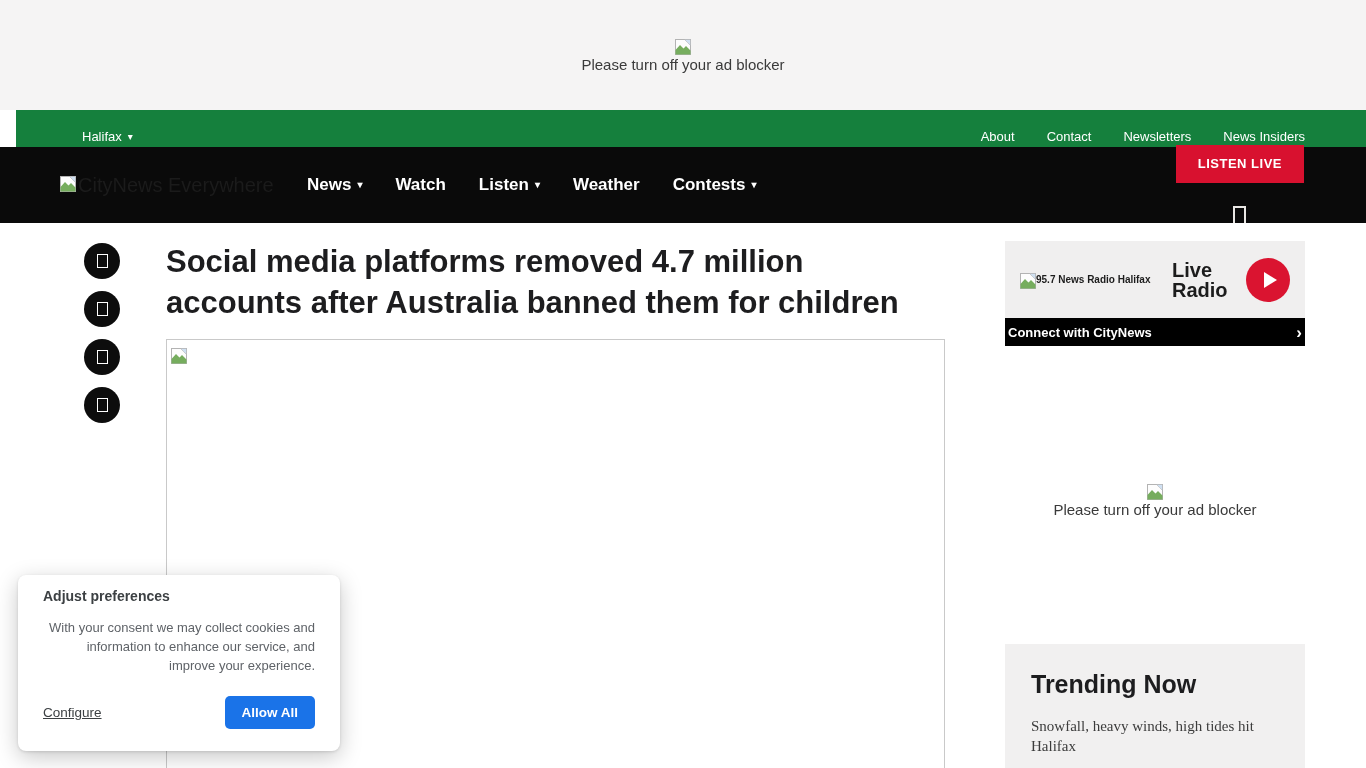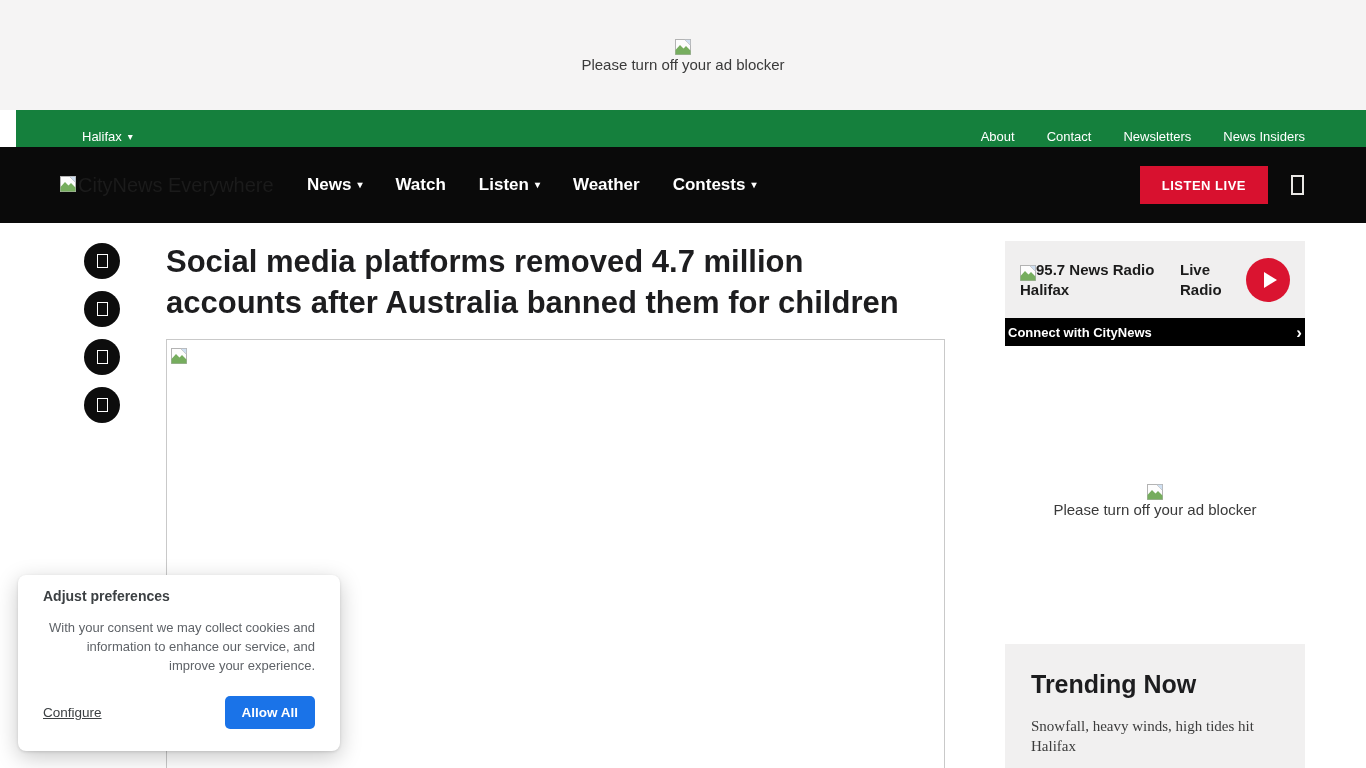--- a/index.html
+++ b/index.html
@@ -20,21 +20,21 @@
   .caret { font-size:10px; line-height:1; color:#fff; }
   .utility .links { margin-left:auto; display:flex; gap:32px; }
   .utility .links span { cursor:pointer; }
 
   
   .main-header { height:76px; background:#0a0a0a; display:flex; align-items:center; padding:0 62px 0 60px; }
   .logo { display:flex; align-items:flex-start; gap:2px; width:214px; cursor:pointer; }
   .logo .alt { color:#1b1b1b; font-size:20px; line-height:20px; }
   .main-nav { display:flex; align-items:center; gap:33px; margin-left:33px; }
   .nav-item { display:flex; align-items:center; gap:6px; color:#fff; font-weight:bold; font-size:17px; cursor:pointer; }
-  .header-right { margin-left:auto; display:flex; align-items:center; gap:23px; }
+  .header-right { margin-left:auto; display:flex; align-items:center; gap:23px;flex-direction:column; }
   .listen-live { background:#d8112f; color:#fff; border:none; font-family:inherit; font-weight:bold;
     font-size:13px; letter-spacing:.5px; padding:0 22px; height:38px; cursor:pointer; }
   .tofu { display:inline-block; border:2px solid #e9e7e4; background:transparent; }
   .tofu.search { width:13px; height:20px; }
   .tofu.share { width:11px; height:14px; border-width:1.5px; border-color:#fff; }
 
   
   .content { position:relative; height:546px; background:#fff; }
 
   .share-col { position:absolute; left:84px; top:20px; display:flex; flex-direction:column; gap:12px; }
@@ -42,22 +42,22 @@
     align-items:center; justify-content:center; cursor:pointer; }
 
   .article { position:absolute; left:166px; top:0; width:779px; }
   .article h1 { margin-top:18px; font-size:31px; line-height:41px; font-weight:bold; color:#1d1d1f; }
   .article-img { margin-top:16px; height:500px; border:1px solid #c9c9c9; background:#fff; padding:4px; }
 
   
   .sidebar { position:absolute; left:1005px; top:0; width:300px; }
   .radio-widget { position:absolute; top:18px; width:300px; }
   .radio-top { background:#f0efef; height:77px; display:flex; align-items:center; padding:0 15px; }
-  .station { width:150px; font-weight:bold; font-size:15px; line-height:20px; color:#1c1c1c; cursor:pointer; }
-  .live-radio { width:52px; font-weight:bold; font-size:15px; line-height:20px; color:#1c1c1c; margin-left:10px; }
+  .station { width:150px; font-weight:bold; font-size:10px; line-height:20px; color:#1c1c1c; cursor:pointer; }
+  .live-radio { width:52px; font-weight:bold; font-size:20px; line-height:20px; color:#1c1c1c; margin-left:2px; }
   .play-btn { margin-left:auto; width:44px; height:44px; border-radius:50%; background:#da1430; border:none;
     display:flex; align-items:center; justify-content:center; cursor:pointer; }
   .play-tri { width:0; height:0; border-left:13px solid #fff; border-top:8px solid transparent;
     border-bottom:8px solid transparent; margin-left:4px; }
   .connect-bar { background:#000; height:28px; display:flex; align-items:center; padding:0 3px;
     color:#fff; font-weight:bold; font-size:13px; cursor:pointer; }
   .connect-bar .chev { margin-left:auto; font-size:17px; font-weight:bold; line-height:1; }
 
   .sidebar-ad { position:absolute; top:260px; width:300px; display:flex; justify-content:center; }
 

